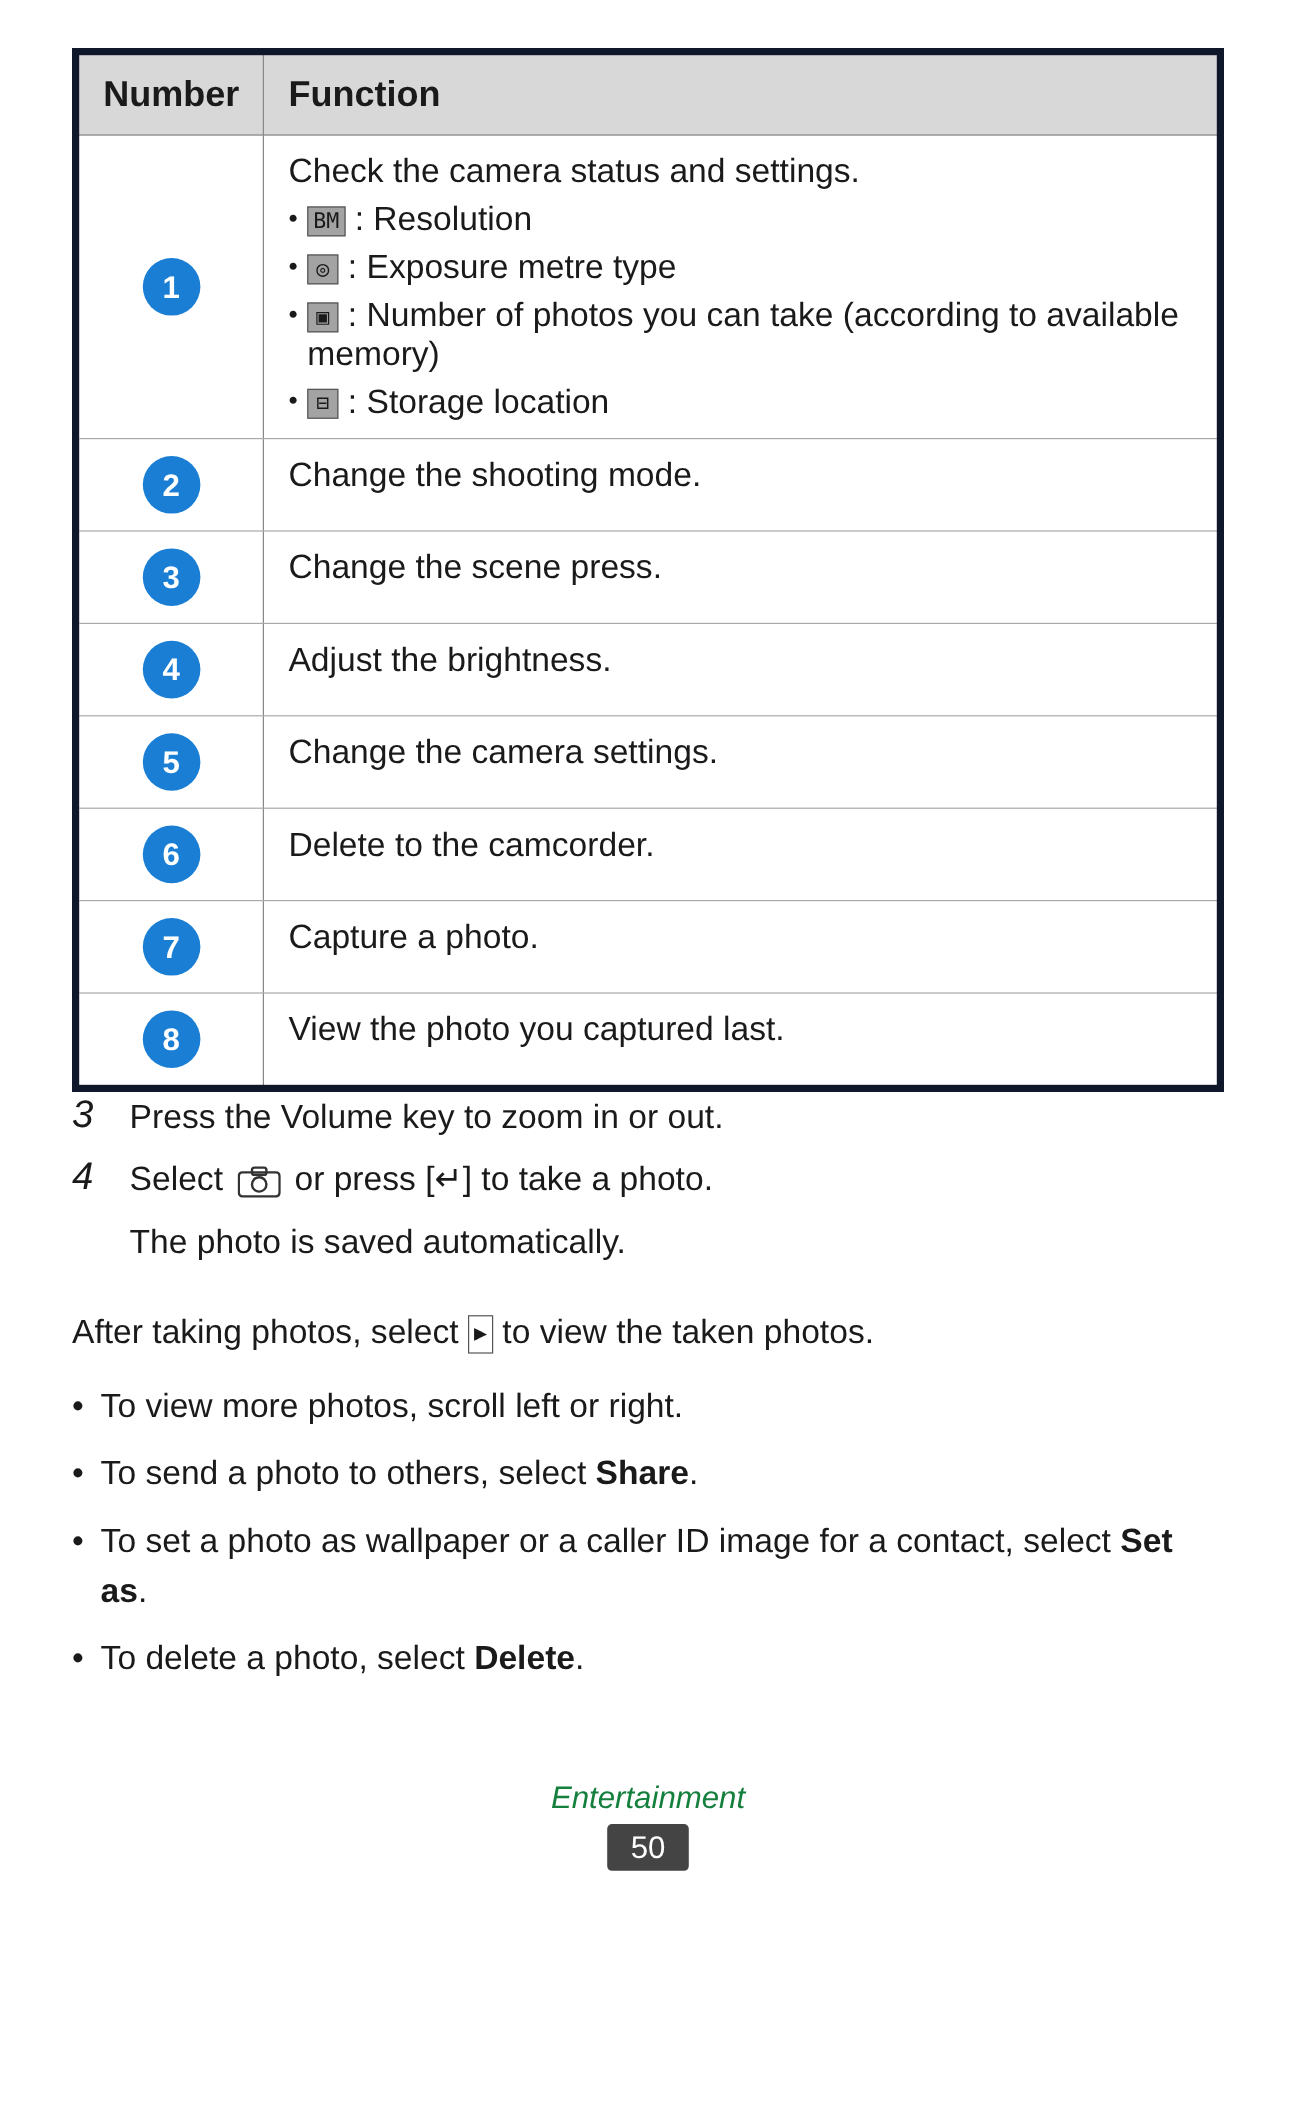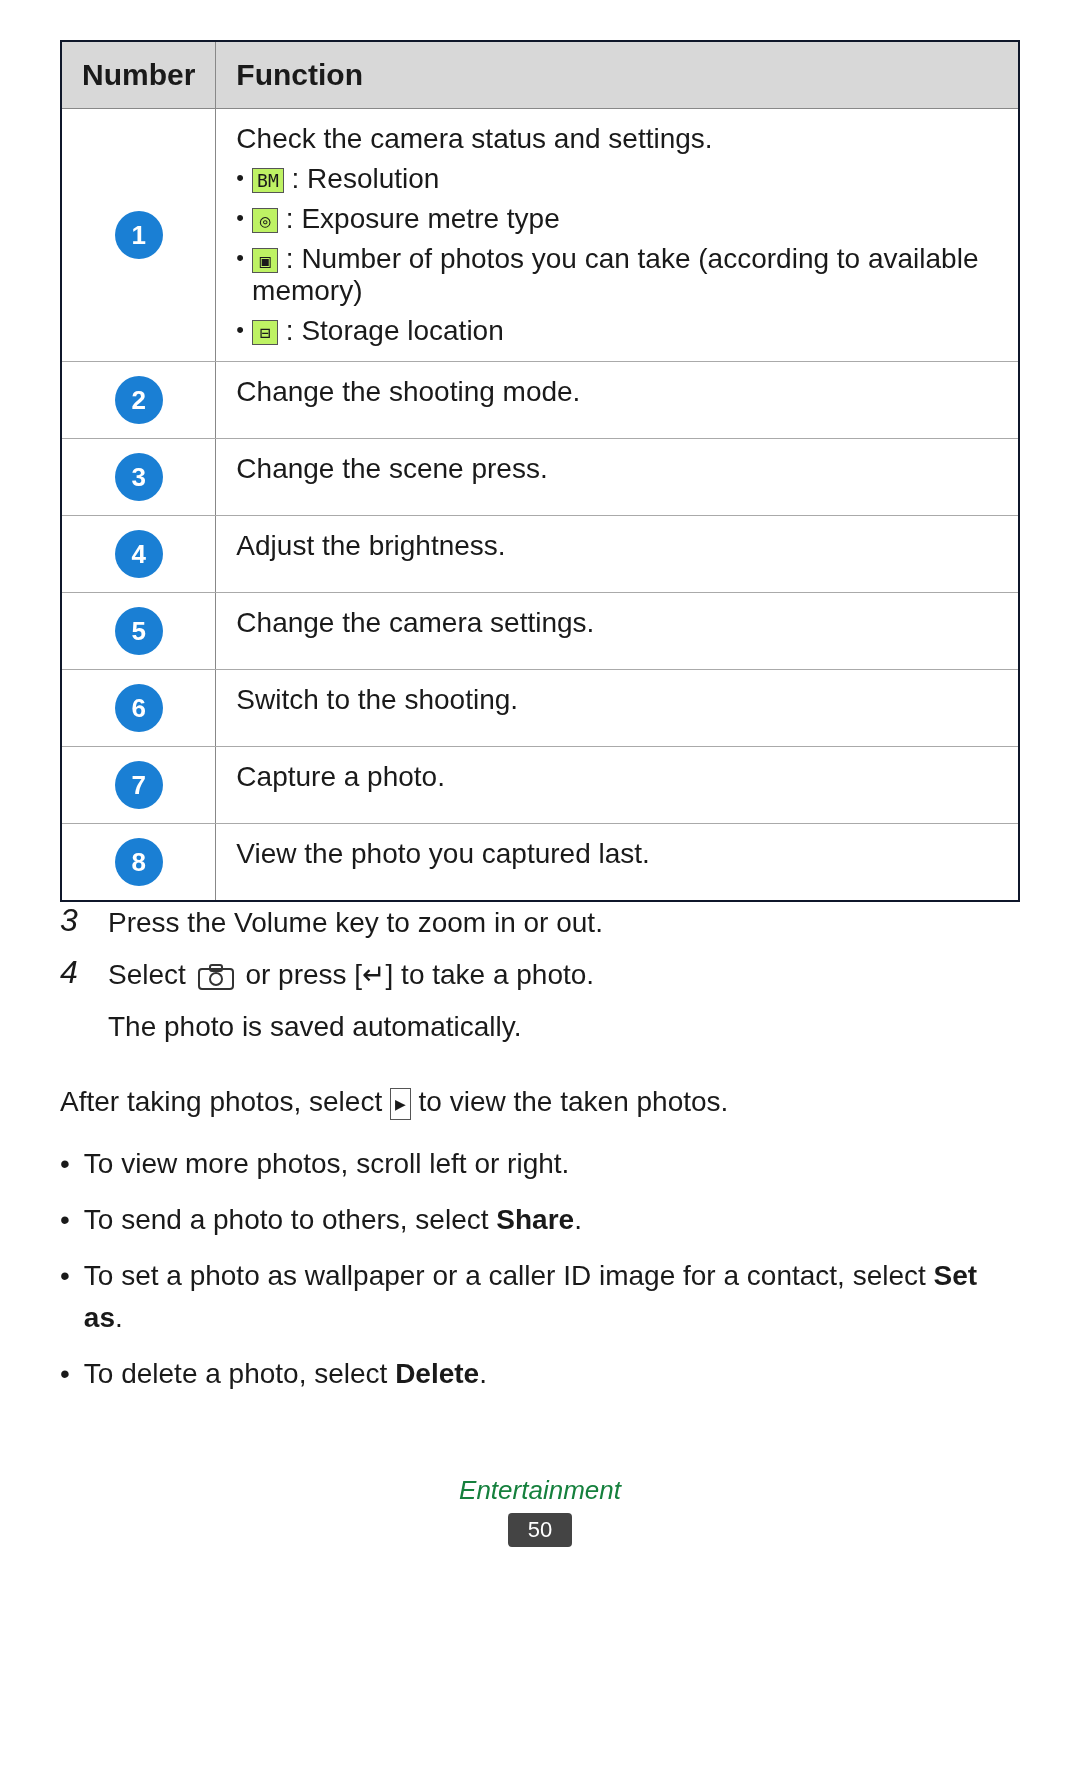--- a/index.html
+++ b/index.html
@@ -10,21 +10,21 @@
       font-size: 28px;
       color: #1a1a1a;
       width: 1080px;
       min-height: 1771px;
       padding: 40px 60px 60px 60px;
     }
 
     table {
       width: 100%;
       border-collapse: collapse;
-      border: 2px solid #0f172a;
+      border: 6px solid #0f172a;
     }
 
     thead tr {
       background-color: #d8d8d8;
     }
 
     thead th {
       padding: 16px 20px;
       text-align: left;
       font-size: 30px;
@@ -77,21 +77,21 @@
     .bullet-dot {
       font-size: 22px;
       margin-top: 2px;
     }
 
     .icon-box {
       display: inline-block;
       border: 1.5px solid #555;
       font-size: 18px;
       padding: 1px 4px;
-      background: #bef264;
+      background: #a3a3a3;
       font-family: monospace;
       vertical-align: middle;
       min-width: 26px;
       text-align: center;
     }
 
     .step-list {
       margin-bottom: 32px;
     }
 
@@ -163,21 +163,21 @@
       font-size: 26px;
       color: #15803d;
       display: block;
       margin-bottom: 6px;
     }
 
     .footer-page {
       display: inline-block;
       background: #444;
       color: white;
-      font-size: 22px;
+      font-size: 26px;
       padding: 4px 20px;
       border-radius: 4px;
     }
 
     .inline-icon {
       display: inline-block;
       border: 1.5px solid #555;
       font-size: 18px;
       padding: 1px 4px;
       background: #fff;
@@ -257,21 +257,21 @@
       <td>
         <span class="circle-num">5</span>
       </td>
       <td class="function-cell">Change the camera settings.</td>
     </tr>
 
     <tr>
       <td>
         <span class="circle-num">6</span>
       </td>
-      <td class="function-cell">Switch to the shooting.</td>
+      <td class="function-cell">Delete to the camcorder.</td>
     </tr>
 
     <tr>
       <td>
         <span class="circle-num">7</span>
       </td>
       <td class="function-cell">Capture a photo.</td>
     </tr>
 
     <tr>

